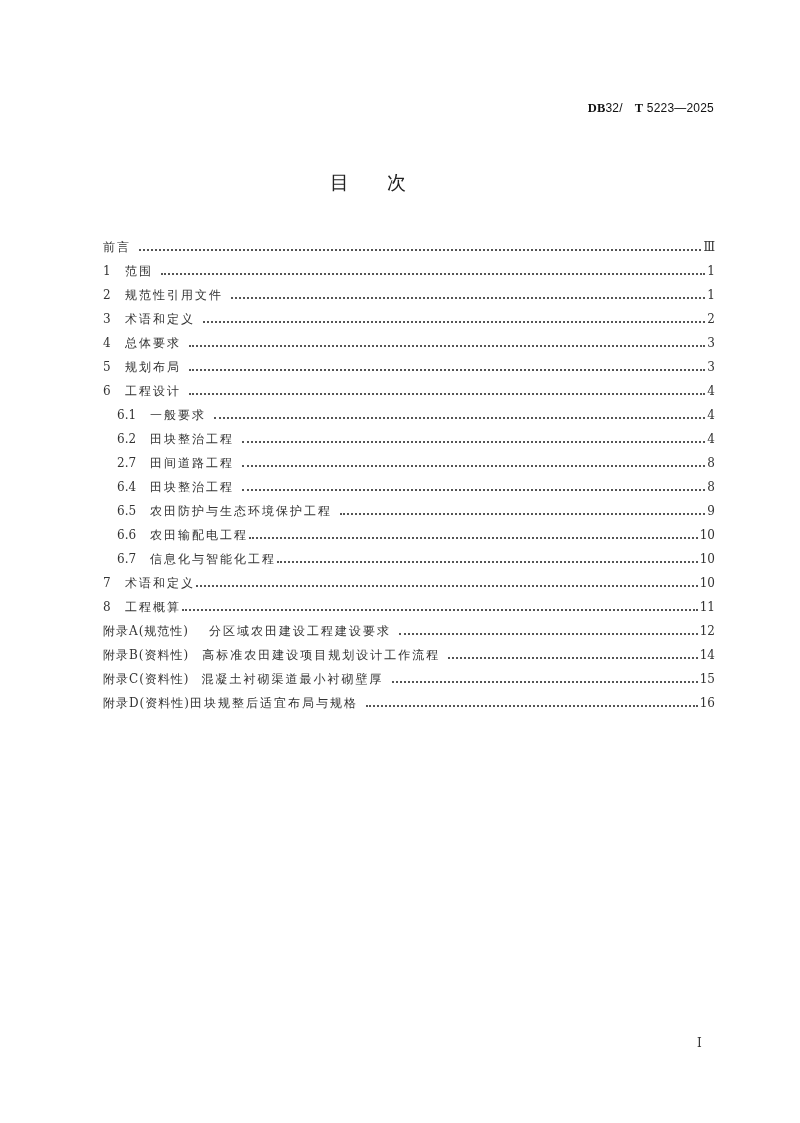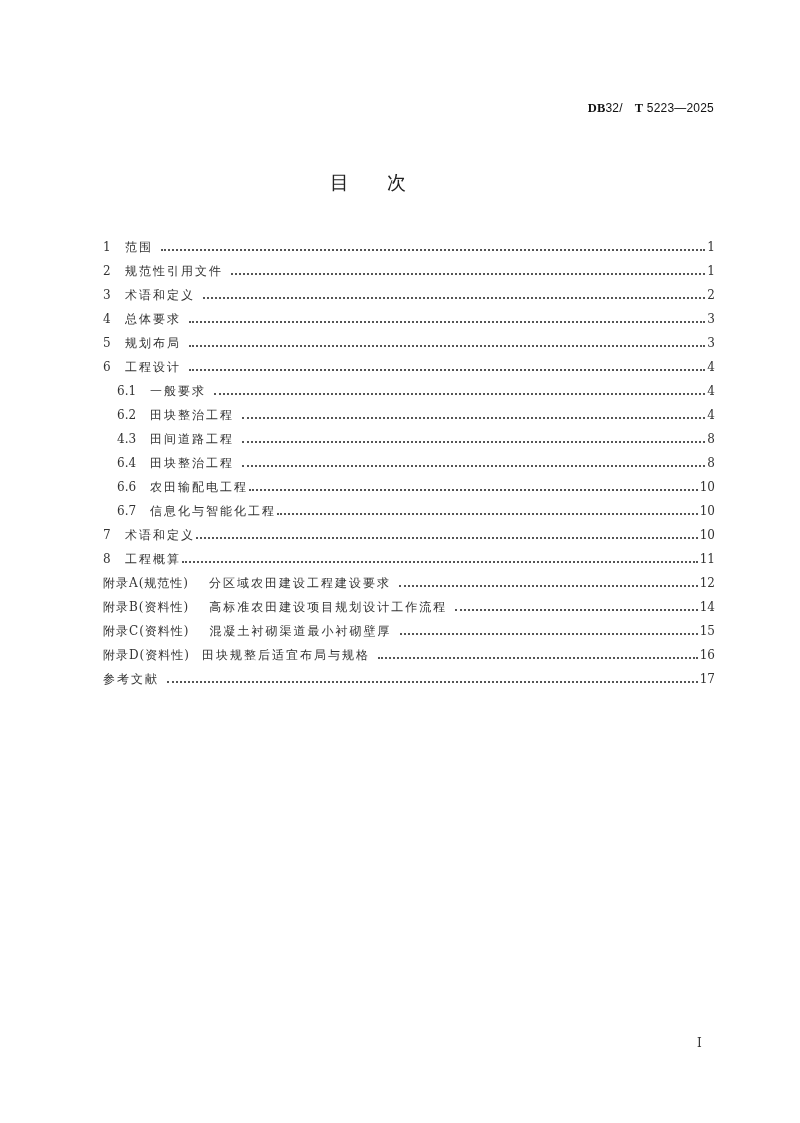--- a/index.html
+++ b/index.html
@@ -107,20 +107,25 @@
 <div class="doc-code">
   <span class="bold">DB</span><span class="num">32/</span><span class="bold">T</span><span class="num"> 5223—2025</span>
 </div>
 
 <div class="page-title">
   <span>目</span><span class="gap"></span><span>次</span>
 </div>
 
 <div class="toc">
 
+  <div class="toc-row">
+    <span class="toc-label">前言</span>
+    <span class="toc-leader"></span>
+    <span class="toc-page">Ⅲ</span>
+  </div>
 
   <div class="toc-row">
     <span class="toc-num main">1</span>
     <span class="toc-label">范围</span>
     <span class="toc-leader"></span>
     <span class="toc-page">1</span>
   </div>
 
   <div class="toc-row">
     <span class="toc-num main">2</span>
@@ -165,33 +170,39 @@
   </div>
 
   <div class="toc-row sub">
     <span class="toc-num sub">6.2</span>
     <span class="toc-label">田块整治工程</span>
     <span class="toc-leader"></span>
     <span class="toc-page">4</span>
   </div>
 
   <div class="toc-row sub">
-    <span class="toc-num sub">4.3</span>
+    <span class="toc-num sub">2.7</span>
     <span class="toc-label">田间道路工程</span>
     <span class="toc-leader"></span>
     <span class="toc-page">8</span>
   </div>
 
   <div class="toc-row sub">
     <span class="toc-num sub">6.4</span>
     <span class="toc-label">田块整治工程</span>
     <span class="toc-leader"></span>
     <span class="toc-page">8</span>
   </div>
 
+  <div class="toc-row sub">
+    <span class="toc-num sub">6.5</span>
+    <span class="toc-label">农田防护与生态环境保护工程</span>
+    <span class="toc-leader"></span>
+    <span class="toc-page">9</span>
+  </div>
 
   <div class="toc-row sub">
     <span class="toc-num sub">6.6</span>
     <span class="toc-label">农田输配电工程</span>
     <span class="toc-leader tight"></span>
     <span class="toc-page">10</span>
   </div>
 
   <div class="toc-row sub">
     <span class="toc-num sub">6.7</span>
@@ -215,40 +226,35 @@
   </div>
 
   <div class="toc-row">
     <span class="toc-label" style="letter-spacing:1px;margin-right:20px;">附录A(规范性)</span>
     <span class="toc-label">分区域农田建设工程建设要求</span>
     <span class="toc-leader"></span>
     <span class="toc-page">12</span>
   </div>
 
   <div class="toc-row">
-    <span class="toc-label" style="letter-spacing:1px;margin-right:20px;">附录B(资料性)</span>
+    <span class="toc-label" style="letter-spacing:1px;margin-right:13px;">附录B(资料性)</span>
     <span class="toc-label">高标准农田建设项目规划设计工作流程</span>
     <span class="toc-leader"></span>
     <span class="toc-page">14</span>
   </div>
 
   <div class="toc-row">
-    <span class="toc-label" style="letter-spacing:1px;margin-right:20px;">附录C(资料性)</span>
+    <span class="toc-label" style="letter-spacing:1px;margin-right:12px;">附录C(资料性)</span>
     <span class="toc-label">混凝土衬砌渠道最小衬砌壁厚</span>
     <span class="toc-leader"></span>
     <span class="toc-page">15</span>
   </div>
 
   <div class="toc-row">
-    <span class="toc-label" style="letter-spacing:1px;margin-right:12px;text-align:center;">附录D(资料性)</span>
+    <span class="toc-label" style="letter-spacing:1px;text-align:center;">附录D(资料性)</span>
     <span class="toc-label">田块规整后适宜布局与规格</span>
     <span class="toc-leader"></span>
     <span class="toc-page">16</span>
   </div>
 
-  <div class="toc-row">
-    <span class="toc-label">参考文献</span>
-    <span class="toc-leader"></span>
-    <span class="toc-page">17</span>
-  </div>
 </div>
 
 <div class="page-number">I</div>
 
 </body></html>

